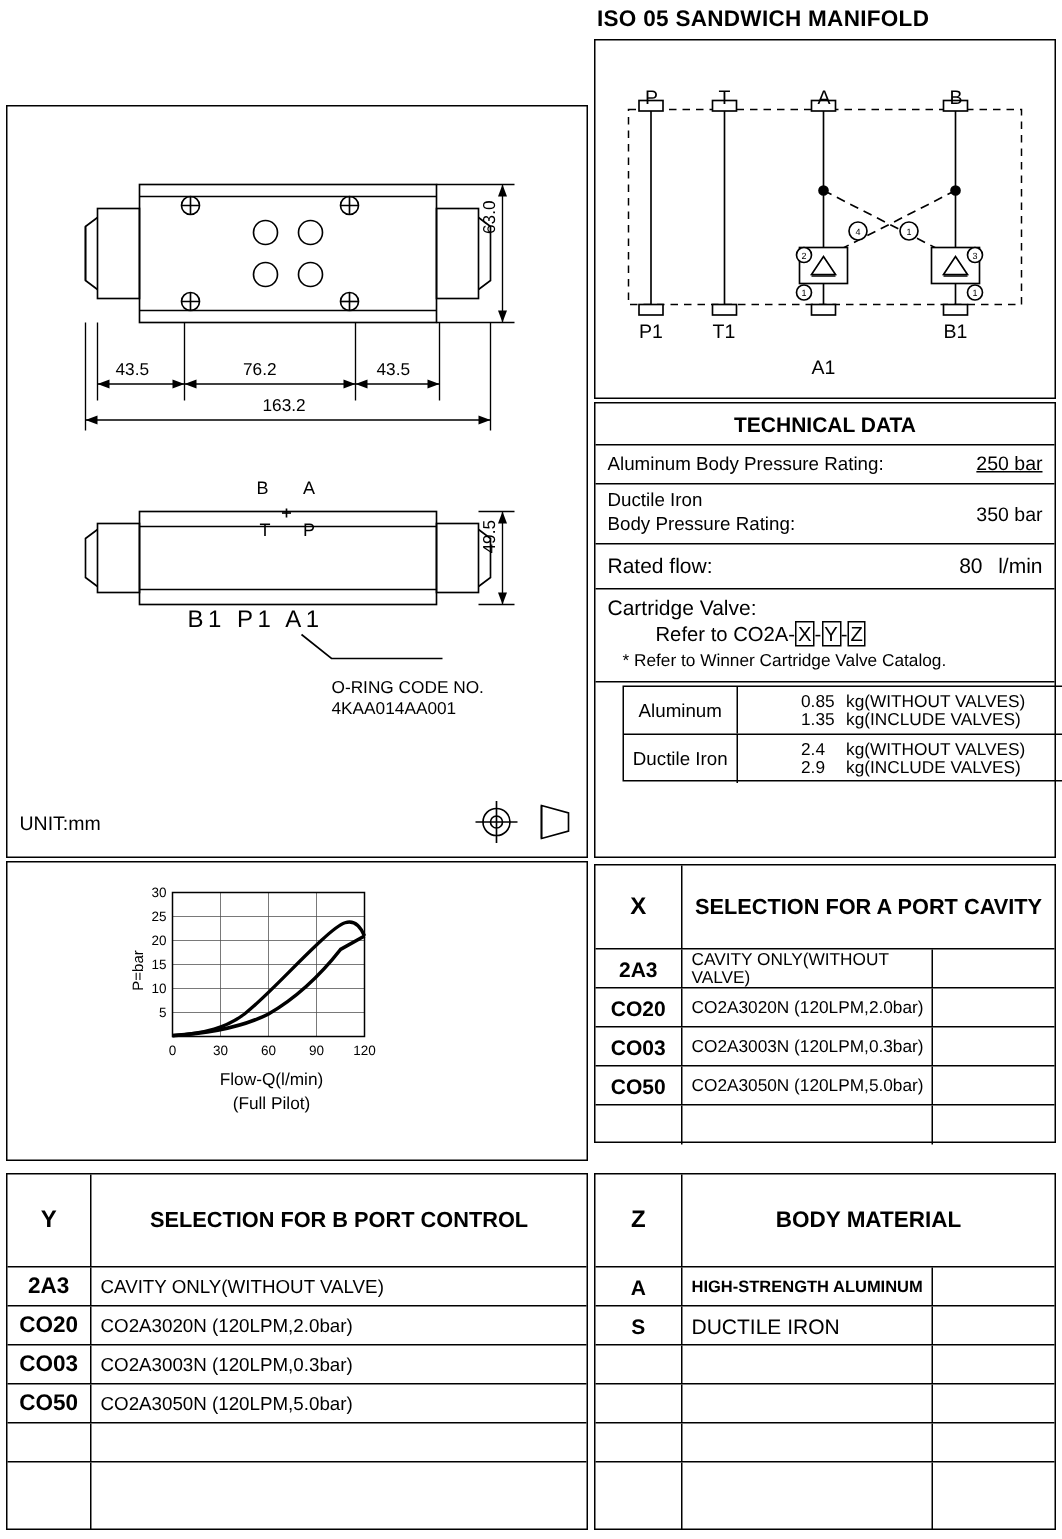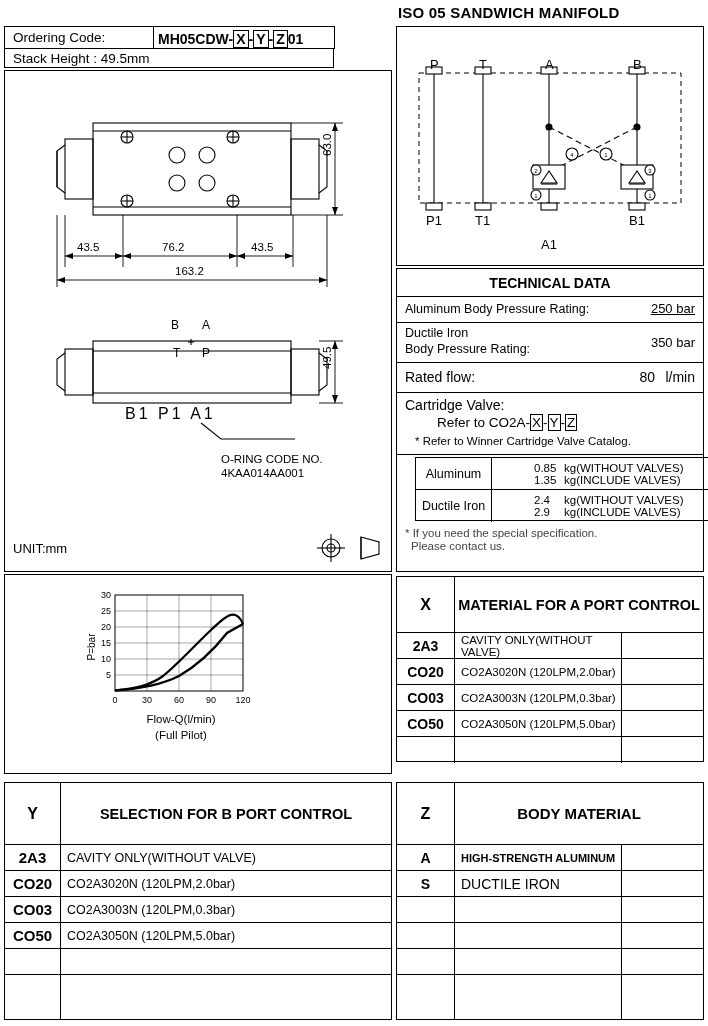--- a/index.html
+++ b/index.html
@@ -92,33 +92,20 @@
   svg { display:block; }
   .strike-box { border:1px solid #000; padding:0 1px; }
 </style>
 </head>
 <body>
 
 <div class="page">
 
   <div id="main-title">ISO 05 SANDWICH MANIFOLD</div>
 
-  <div class="box" id="ordering-block">
-    <div id="ordering-row1">
-      <div id="ordering-label">Ordering Code:</div>
-      <div id="code-box">
-        <div id="code-text">
-          <span class="seg">MH05CDW-</span><span class="bx">X</span><span class="seg">-</span><span class="bx">Y</span><span class="seg">-</span><span class="bx">Z</span><span class="seg">01</span>
-        </div>
-      </div>
-    </div>
-    <div id="stack-row">
-      <div id="stack-text">Stack Height : 49.5mm</div>
-    </div>
-  </div>
 
   <div class="box" id="drawing-panel">
     <svg width="386" height="500" viewBox="0 0 386 500">
       <g stroke="#000" fill="none" stroke-width="1.1">
 
         <rect x="88" y="52" width="198" height="92"></rect>
 
         <line x1="88" y1="60" x2="286" y2="60"></line>
         <line x1="88" y1="136" x2="286" y2="136"></line>
 
@@ -333,24 +320,20 @@
       </div>
       <div class="wrow" style="top:32px;">
         <div class="wcell-name">Ductile Iron</div>
         <div class="wcell-val">
           <div class="wline"><span class="wnum">2.4</span><span>kg(WITHOUT VALVES)</span></div>
           <div class="wline"><span class="wnum">2.9</span><span>kg(INCLUDE VALVES)</span></div>
         </div>
       </div>
     </div>
 
-    <div id="tech-note">
-      <div>* If you need the special specification.</div>
-      <div style="padding-left:6px;">Please contact us.</div>
-    </div>
   </div>
 
   <div class="box" id="chart-panel">
     <svg id="chart-svg" width="386" height="198" viewBox="0 0 386 198">
 
       <g stroke="#000" fill="none" stroke-width="1">
         <rect x="110" y="20" width="128" height="96"></rect>
       </g>
 
       <g stroke="#000" fill="none" stroke-width="0.5" opacity="0.7">
@@ -387,21 +370,21 @@
       <text x="-72" y="90" transform="rotate(-90)" font-size="10" font-family="Liberation Sans, sans-serif" text-anchor="middle" fill="#000">P=bar</text>
 
       <text x="176" y="148" font-size="11.5" font-family="Liberation Sans, sans-serif" text-anchor="middle" fill="#000">Flow-Q(l/min)</text>
       <text x="176" y="164" font-size="11.5" font-family="Liberation Sans, sans-serif" text-anchor="middle" fill="#000">(Full Pilot)</text>
     </svg>
   </div>
 
   <div class="tbl-panel" id="x-panel">
     <div class="tbl-head">
       <div class="code">X</div>
-      <div class="ttl">MATERIAL FOR A PORT CONTROL</div>
+      <div class="ttl">SELECTION FOR A PORT CAVITY</div>
     </div>
     <div class="tbl-row" style="top:56px;">
       <div class="c1">2A3</div>
       <div class="c2" style="left:58px; width:166px;">CAVITY ONLY(WITHOUT VALVE)</div>
       <div class="c3" style="left:224px; right:0;"></div>
     </div>
     <div class="tbl-row" style="top:82px;">
       <div class="c1">CO20</div>
       <div class="c2" style="left:58px; width:166px;">CO2A3020N (120LPM,2.0bar)</div>
       <div class="c3" style="left:224px; right:0;"></div>

